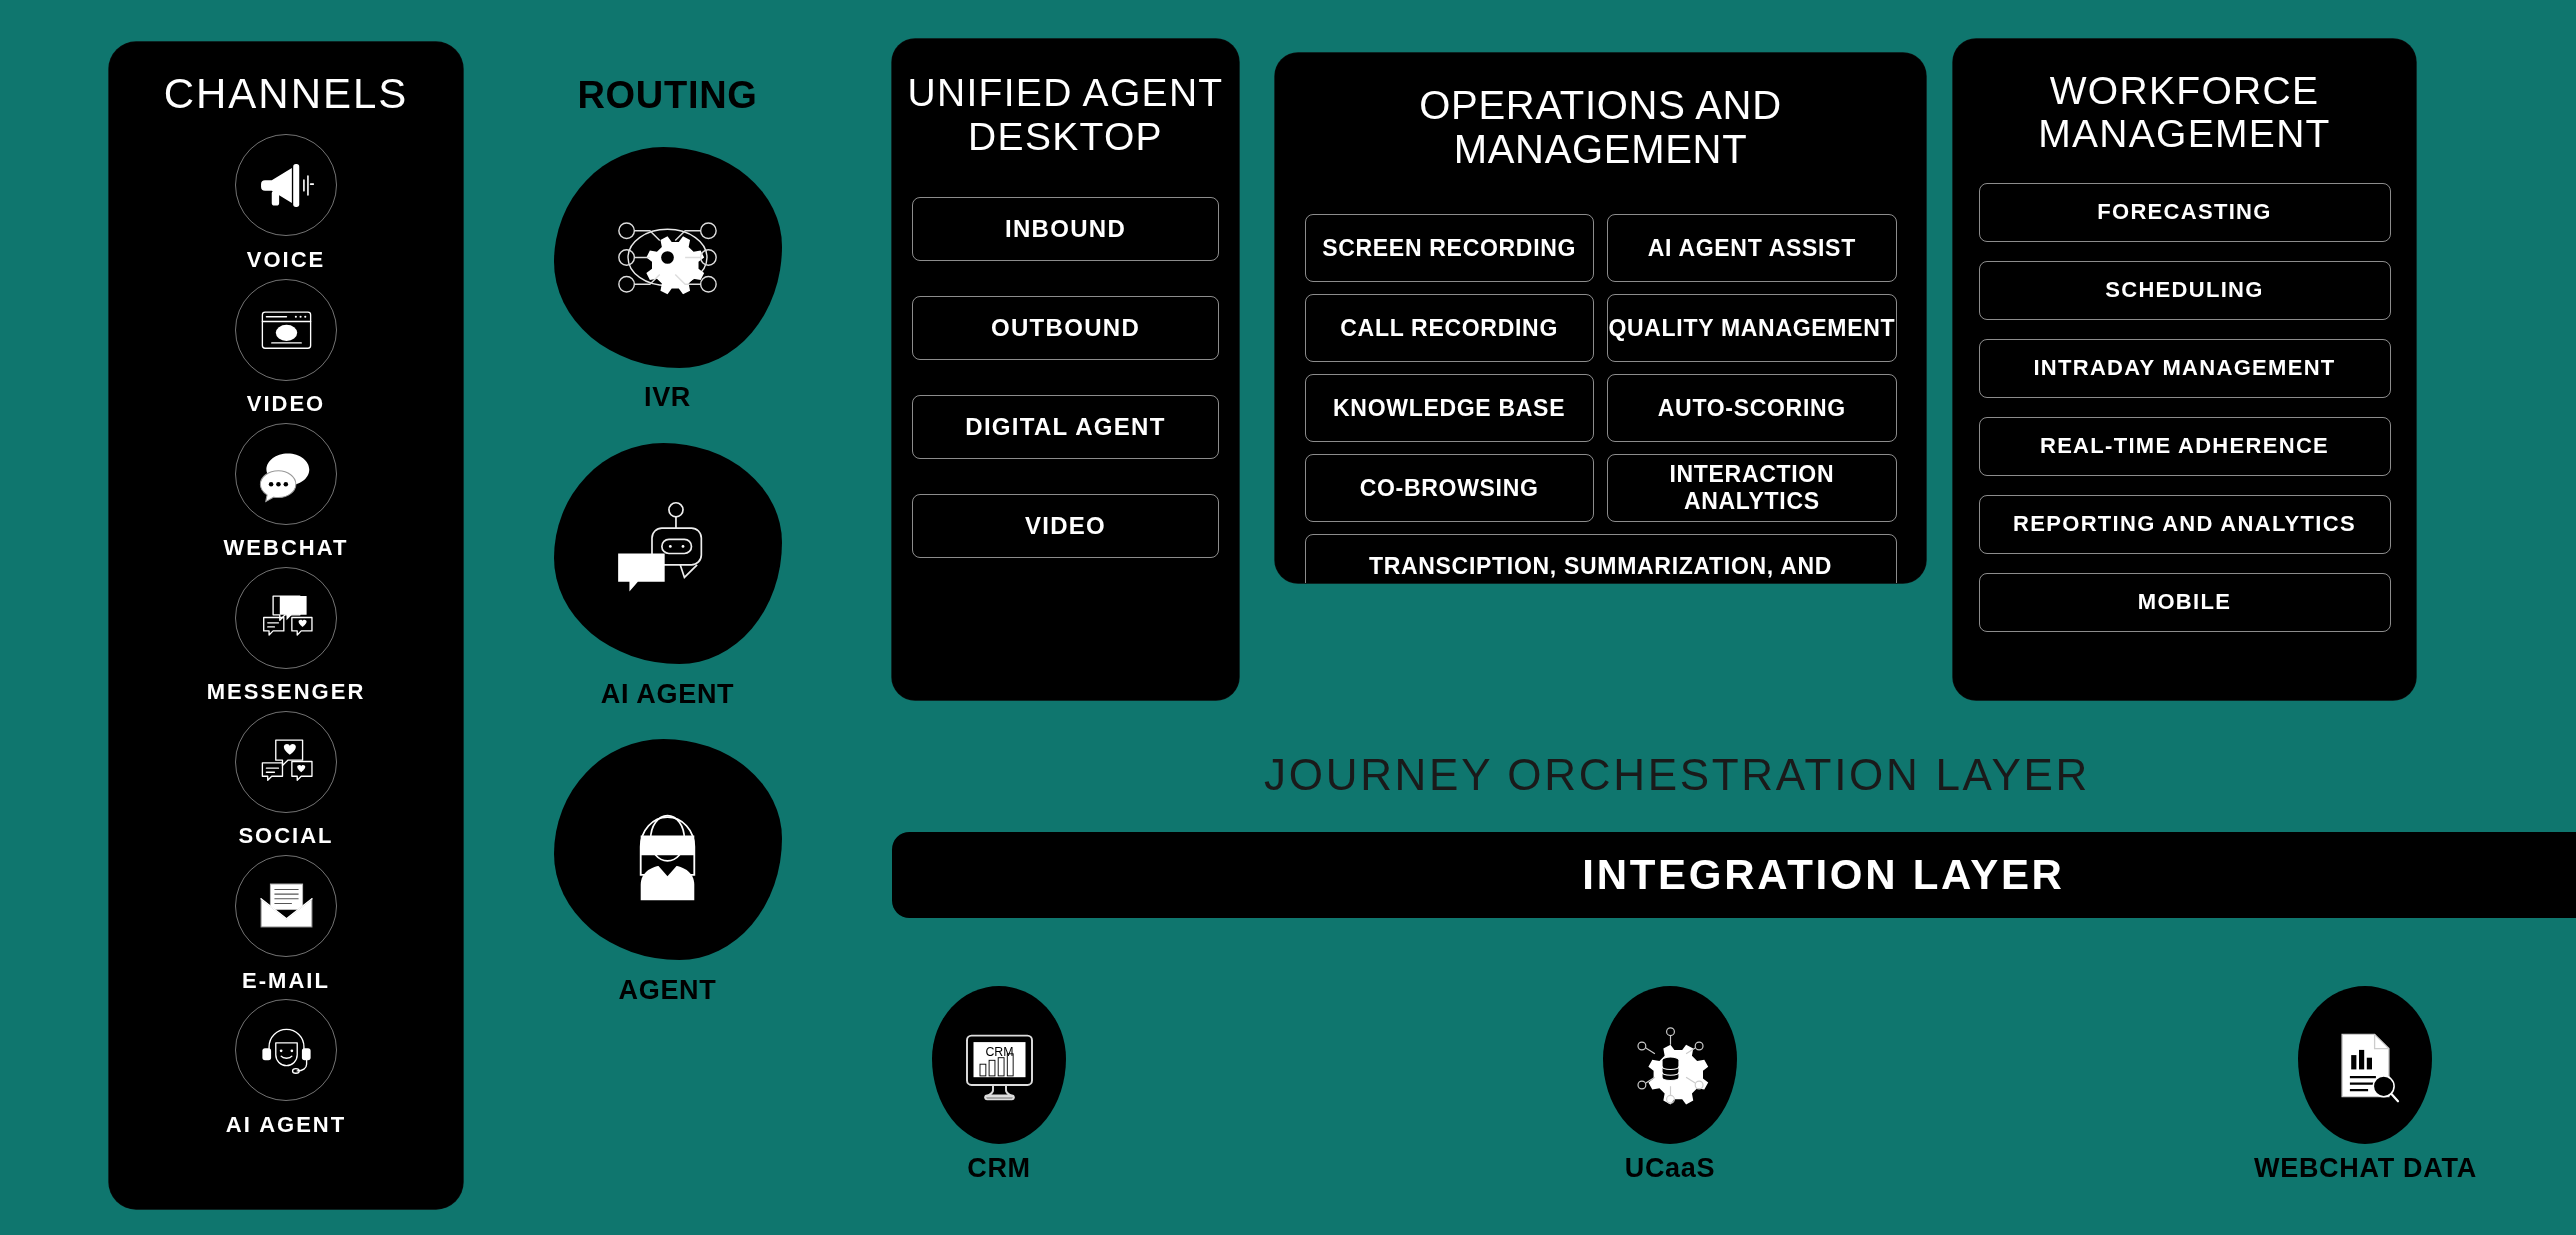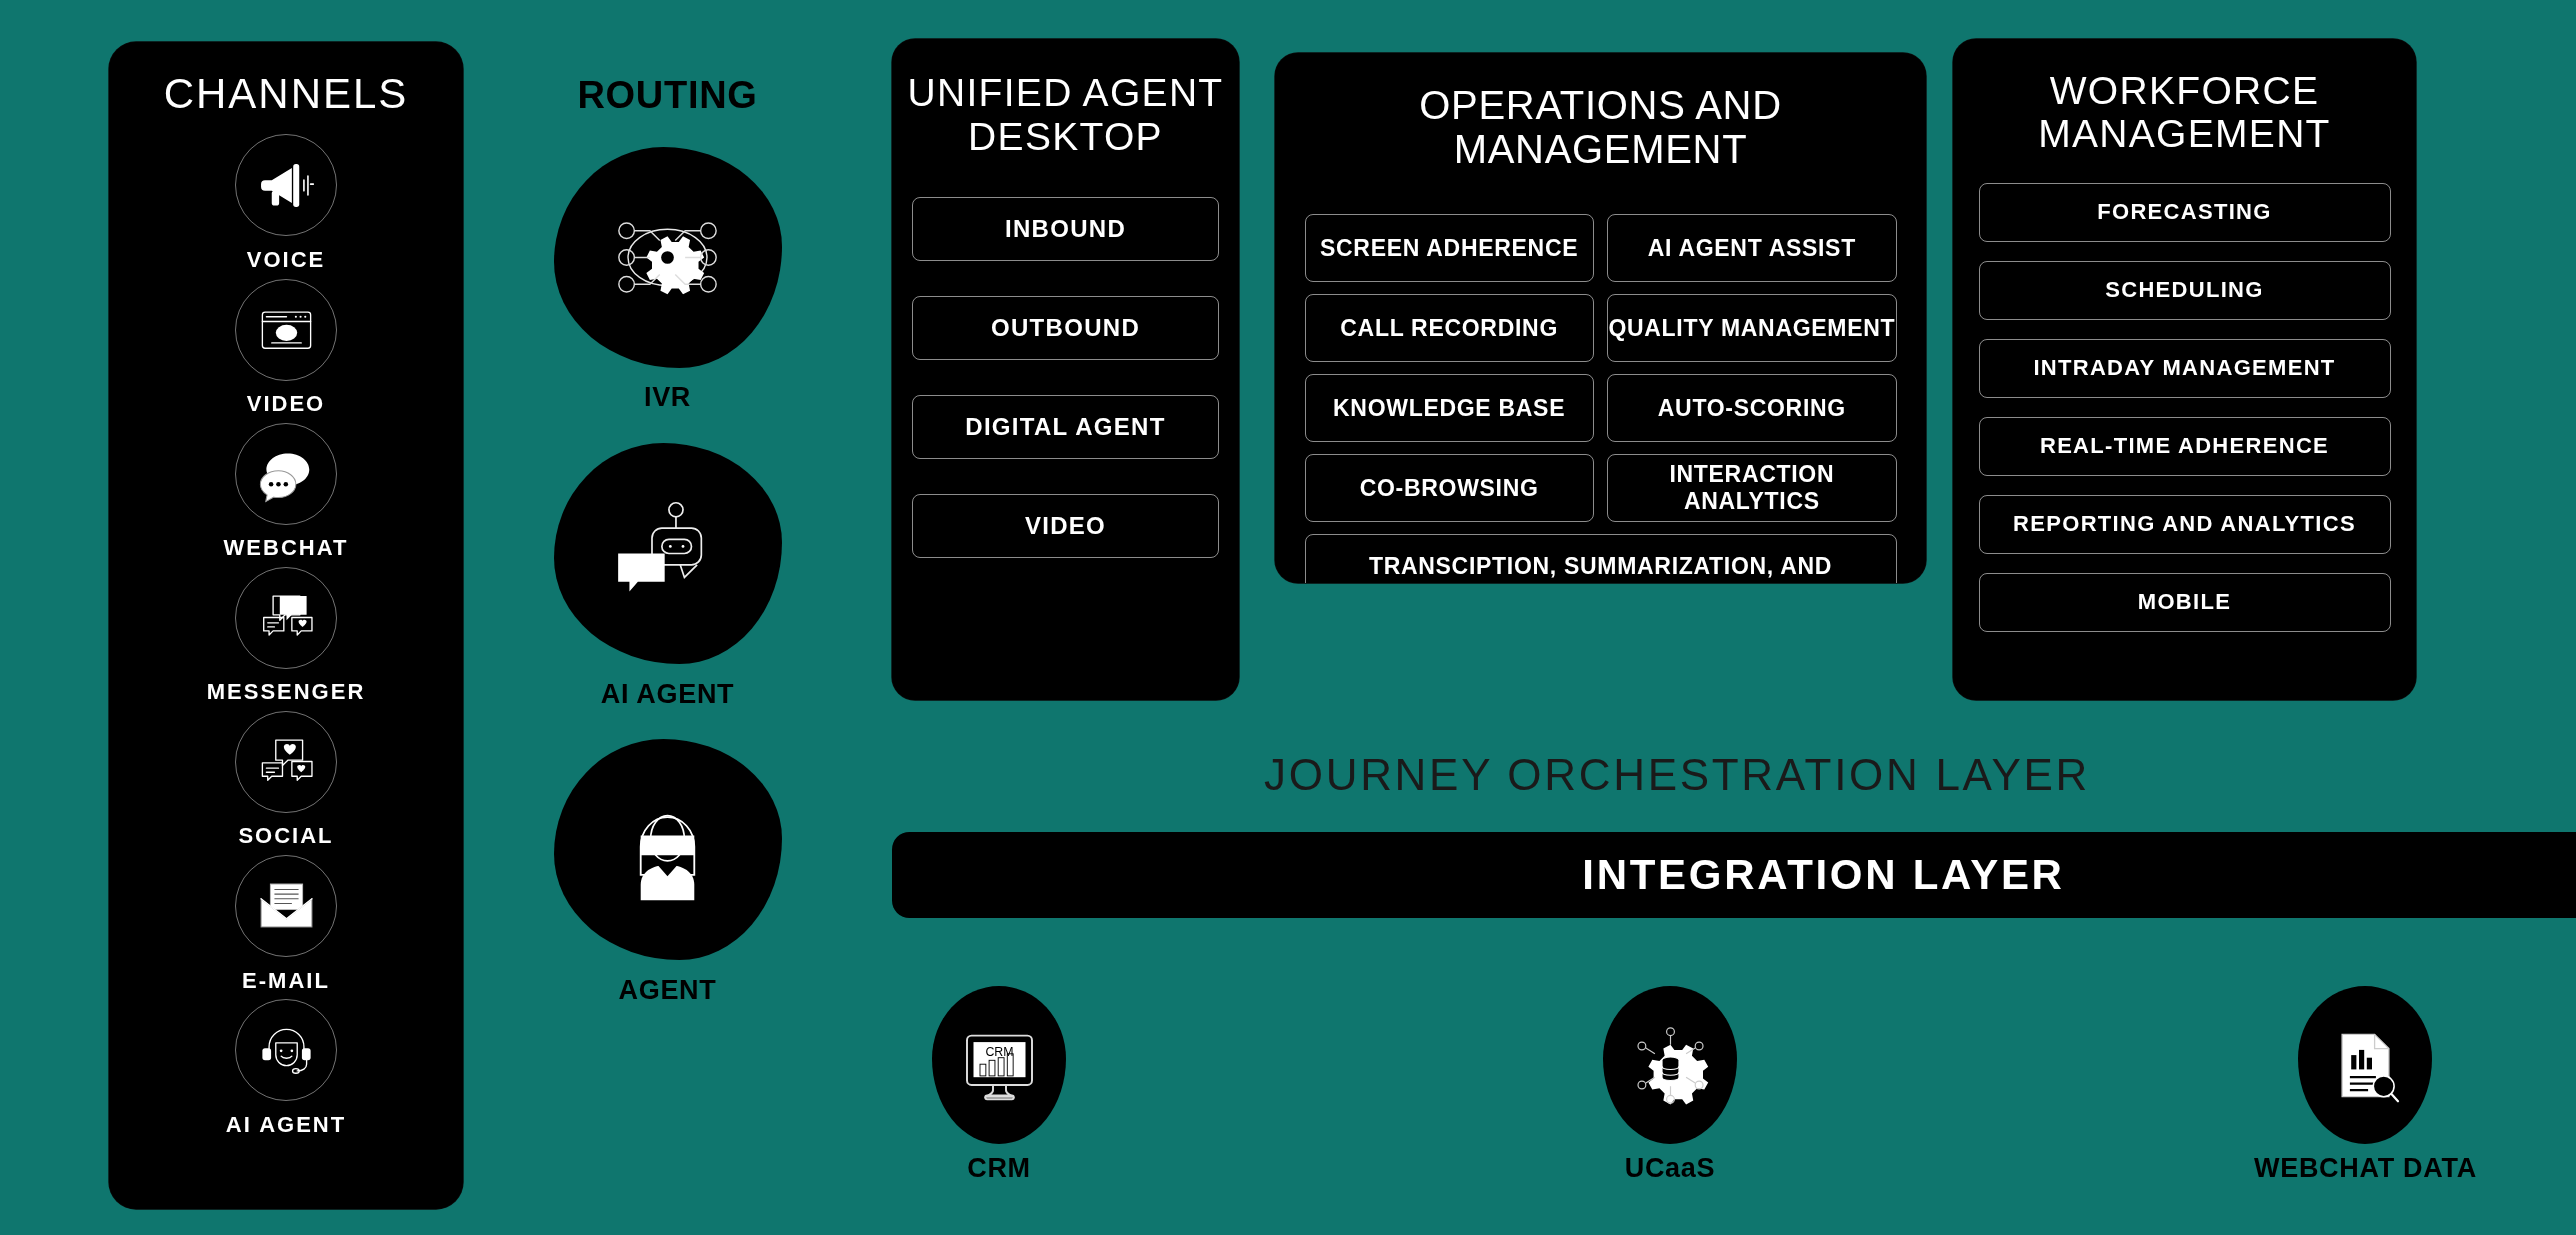--- a/index.html
+++ b/index.html
@@ -298,21 +298,21 @@
         <div class="chip">INBOUND</div>
         <div class="chip">OUTBOUND</div>
         <div class="chip">DIGITAL AGENT</div>
         <div class="chip">VIDEO</div>
       </div>
   </div>
 
   <div class="panel" id="ops-panel">
     <div class="panel-title" id="ops-title">OPERATIONS AND MANAGEMENT</div>
     <div class="ops-grid" id="ops-list">
-        <div class="chip">SCREEN ADHERENCE</div>
+        <div class="chip">SCREEN RECORDING</div>
         <div class="chip">AI AGENT ASSIST</div>
         <div class="chip">CALL RECORDING</div>
         <div class="chip">QUALITY MANAGEMENT</div>
         <div class="chip">KNOWLEDGE BASE</div>
         <div class="chip">AUTO-SCORING</div>
         <div class="chip">CO-BROWSING</div>
         <div class="chip">INTERACTION ANALYTICS</div>
         <div class="chip chip-wide">TRANSCIPTION, SUMMARIZATION, AND NOTETAKING</div>
       </div>
   </div>

